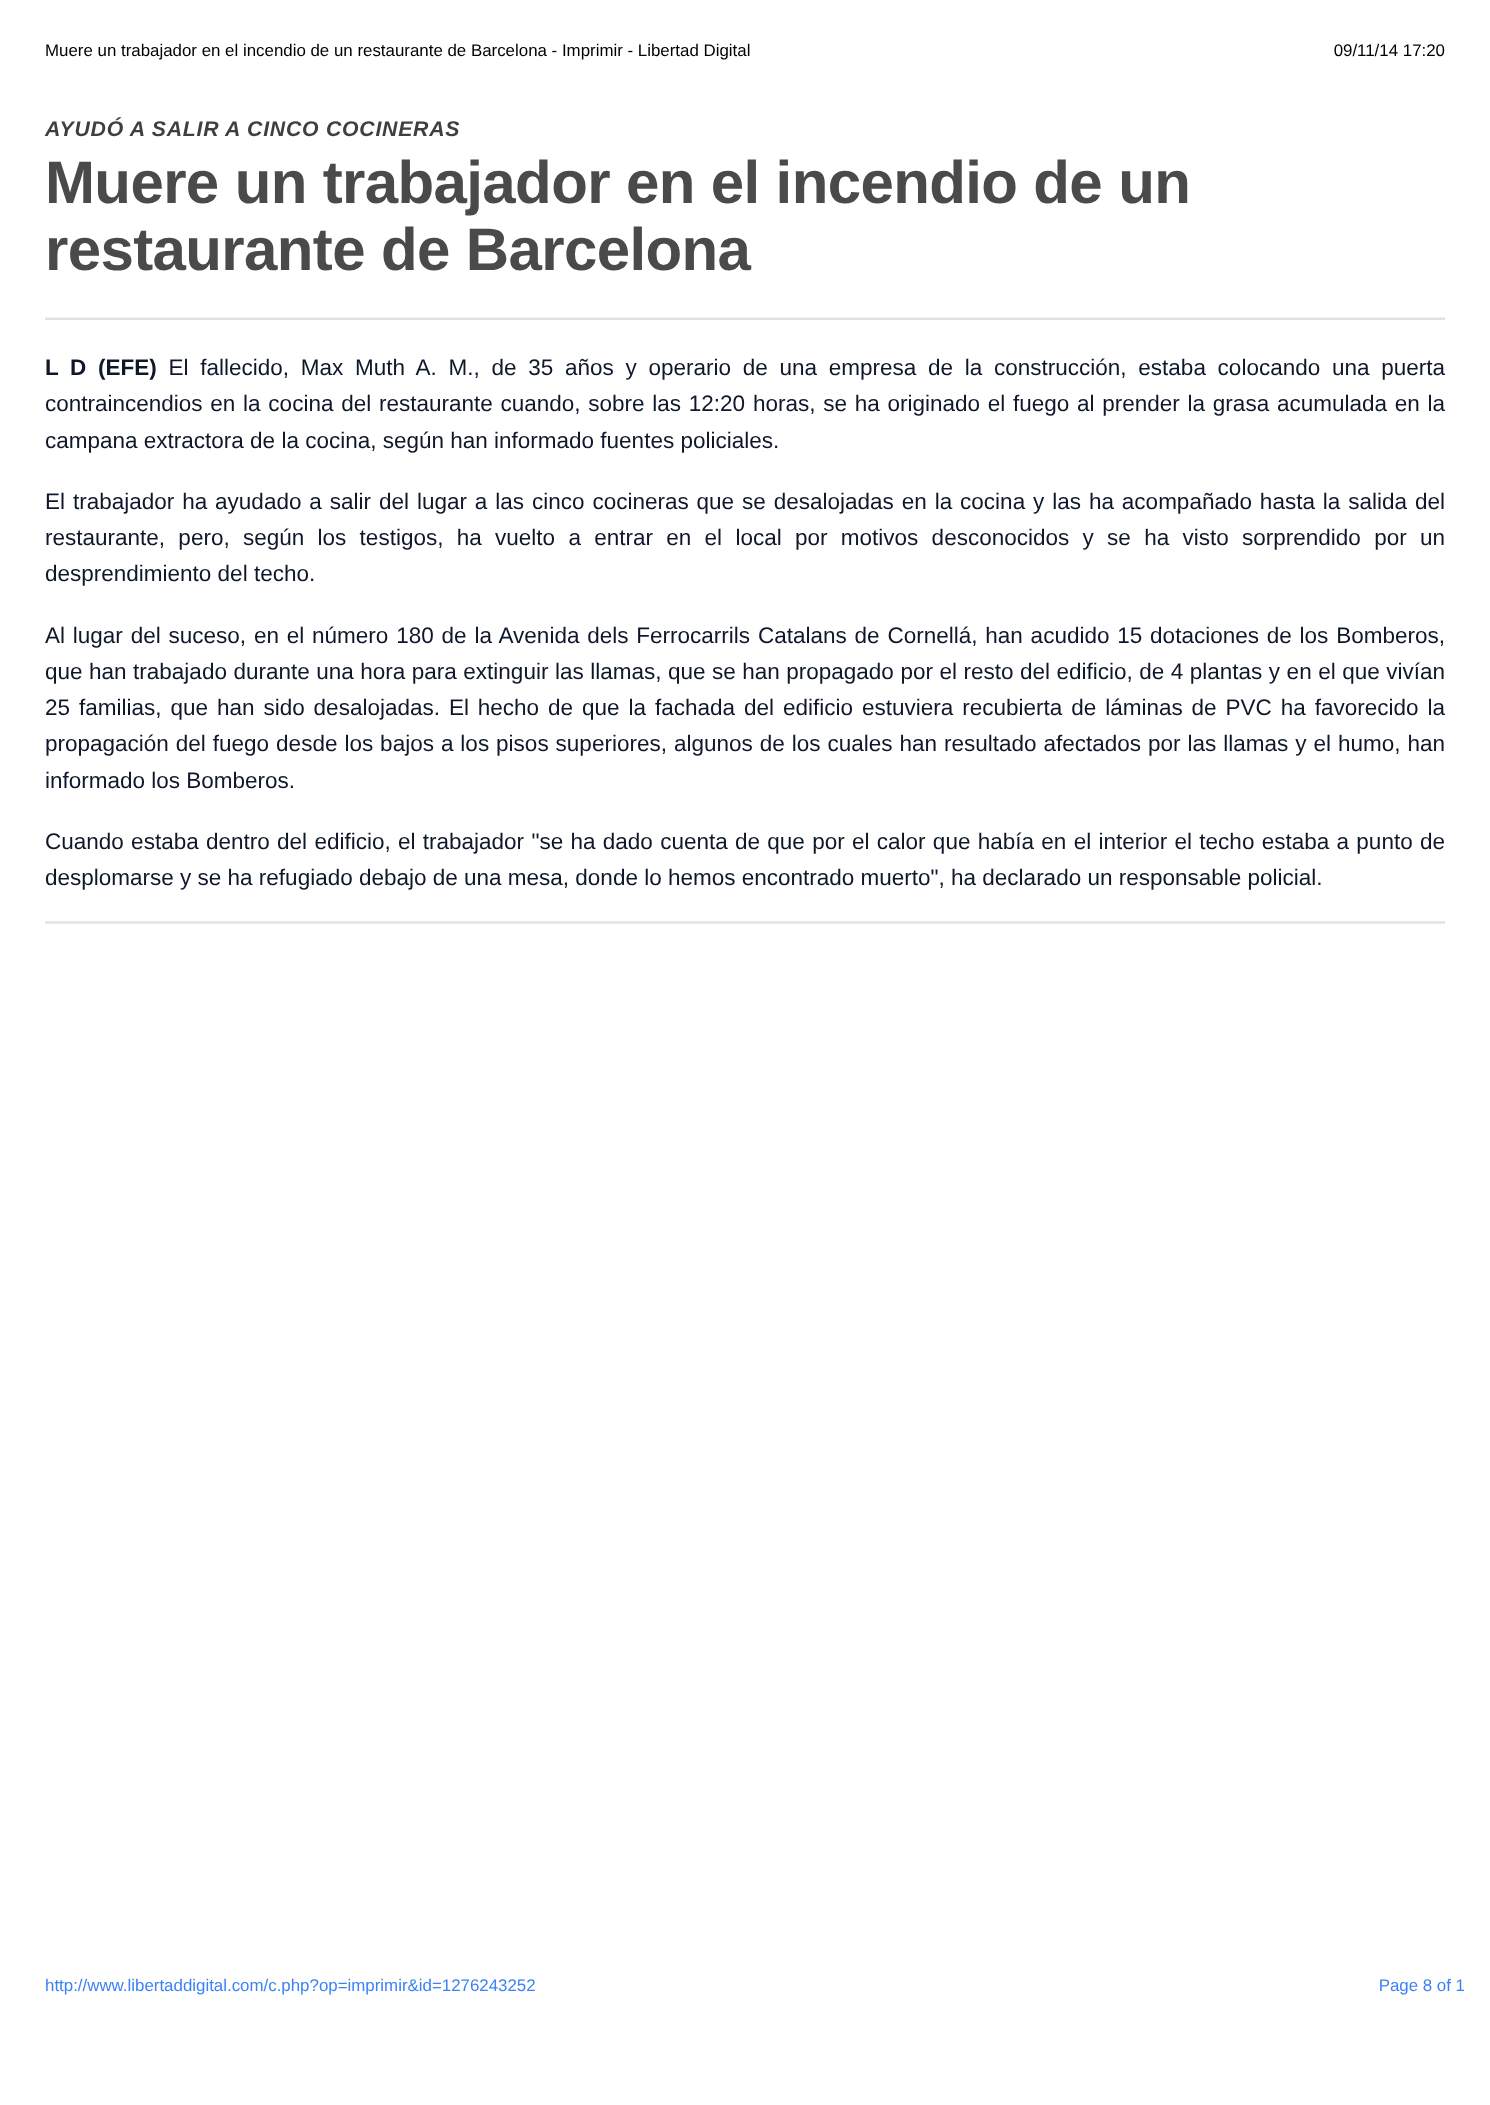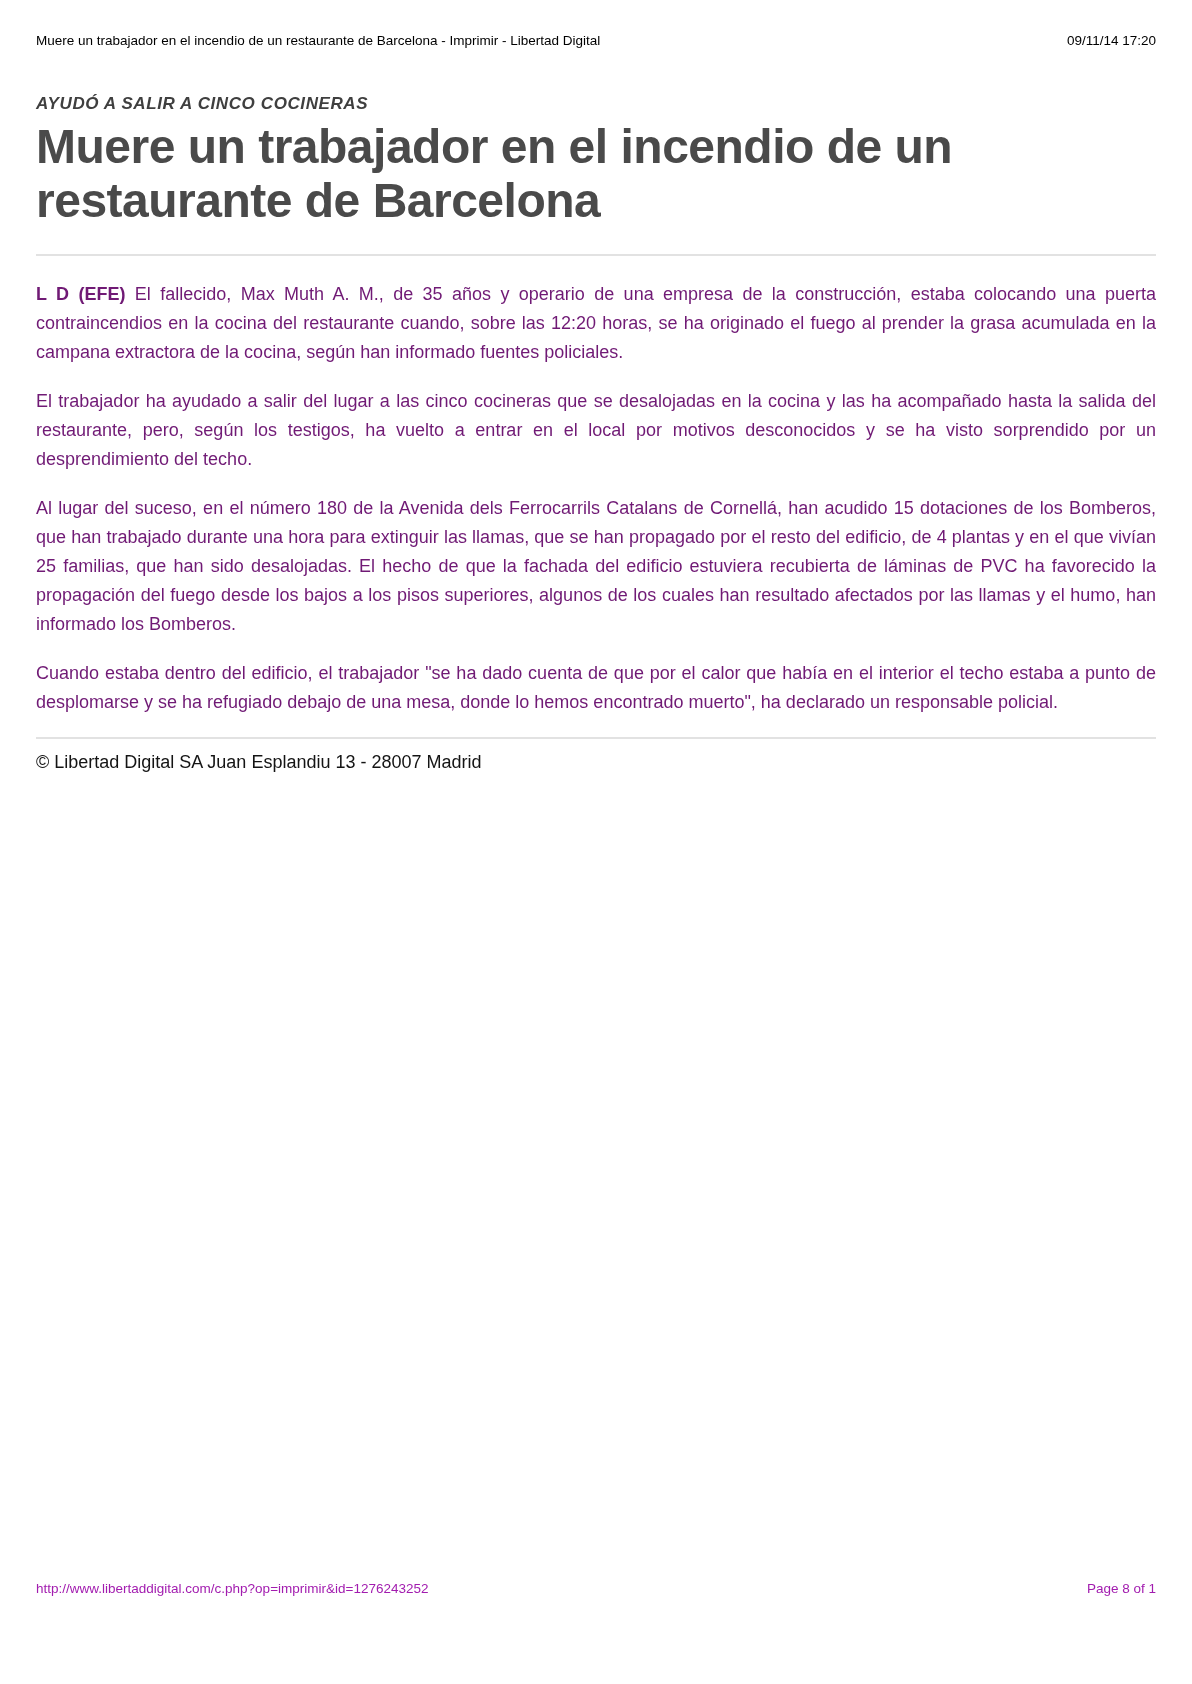--- a/index.html
+++ b/index.html
@@ -61,46 +61,46 @@
     margin: 26px 0 0 0;
   }
   .article-body {
     margin-top: 24px;
   }
   .article-body p {
     margin: 0 0 20px 0;
     font-size: 18px;
     line-height: 29px;
     text-align: justify;
-    color: #701a75;
+    color: #0f172a;
   }
   .article-body p .byline {
     font-weight: bold;
   }
   hr.divider-bottom {
     border: none;
     border-top: 2px solid #e2e2e2;
     margin: 10px 0 0 0;
   }
   .copyright {
     margin: 9px 0 0 0;
     font-size: 18px;
     line-height: 29px;
     color: #141414;
   }
   .print-footer {
     position: absolute;
     top: 1581px;
     left: 36px;
-    right: 36px;
+    right: 20px;
     display: flex;
     justify-content: space-between;
     align-items: baseline;
     font-size: 13.5px;
-    color: #a21caf;
+    color: #3b82f6;
     gap: 28px;
   }
 </style>
 </head>
 <body>
 
 <div class="page">
 
   <div class="print-header">
     <span class="doc-title">Muere un trabajador en el incendio de un restaurante de Barcelona - Imprimir - Libertad Digital</span>
@@ -119,20 +119,19 @@
       <span class="byline">L D (EFE)</span>
       <span>El fallecido, Max Muth A. M., de 35 años y operario de una empresa de la construcción, estaba colocando una puerta contraincendios en la cocina del restaurante cuando, sobre las 12:20 horas, se ha originado el fuego al prender la grasa acumulada en la campana extractora de la cocina, según han informado fuentes policiales.</span>
     </p>
     <p>El trabajador ha ayudado a salir del lugar a las cinco cocineras que se desalojadas en la cocina y las ha acompañado hasta la salida del restaurante, pero, según los testigos, ha vuelto a entrar en el local por motivos desconocidos y se ha visto sorprendido por un desprendimiento del techo.</p>
     <p>Al lugar del suceso, en el número 180 de la Avenida dels Ferrocarrils Catalans de Cornellá, han acudido 15 dotaciones de los Bomberos, que han trabajado durante una hora para extinguir las llamas, que se han propagado por el resto del edificio, de 4 plantas y en el que vivían 25 familias, que han sido desalojadas. El hecho de que la fachada del edificio estuviera recubierta de láminas de PVC ha favorecido la propagación del fuego desde los bajos a los pisos superiores, algunos de los cuales han resultado afectados por las llamas y el humo, han informado los Bomberos.</p>
     <p>Cuando estaba dentro del edificio, el trabajador "se ha dado cuenta de que por el calor que había en el interior el techo estaba a punto de desplomarse y se ha refugiado debajo de una mesa, donde lo hemos encontrado muerto", ha declarado un responsable policial.</p>
   </div>
 
   <hr class="divider-bottom">
 
-  <p class="copyright">© Libertad Digital SA Juan Esplandiu 13 - 28007 Madrid</p>
 
 </div>
 
 <div class="print-footer">
   <span class="footer-url">http://www.libertaddigital.com/c.php?op=imprimir&amp;id=1276243252</span>
   <span class="footer-page">Page 8 of 1</span>
 </div>
 
 </body></html>

